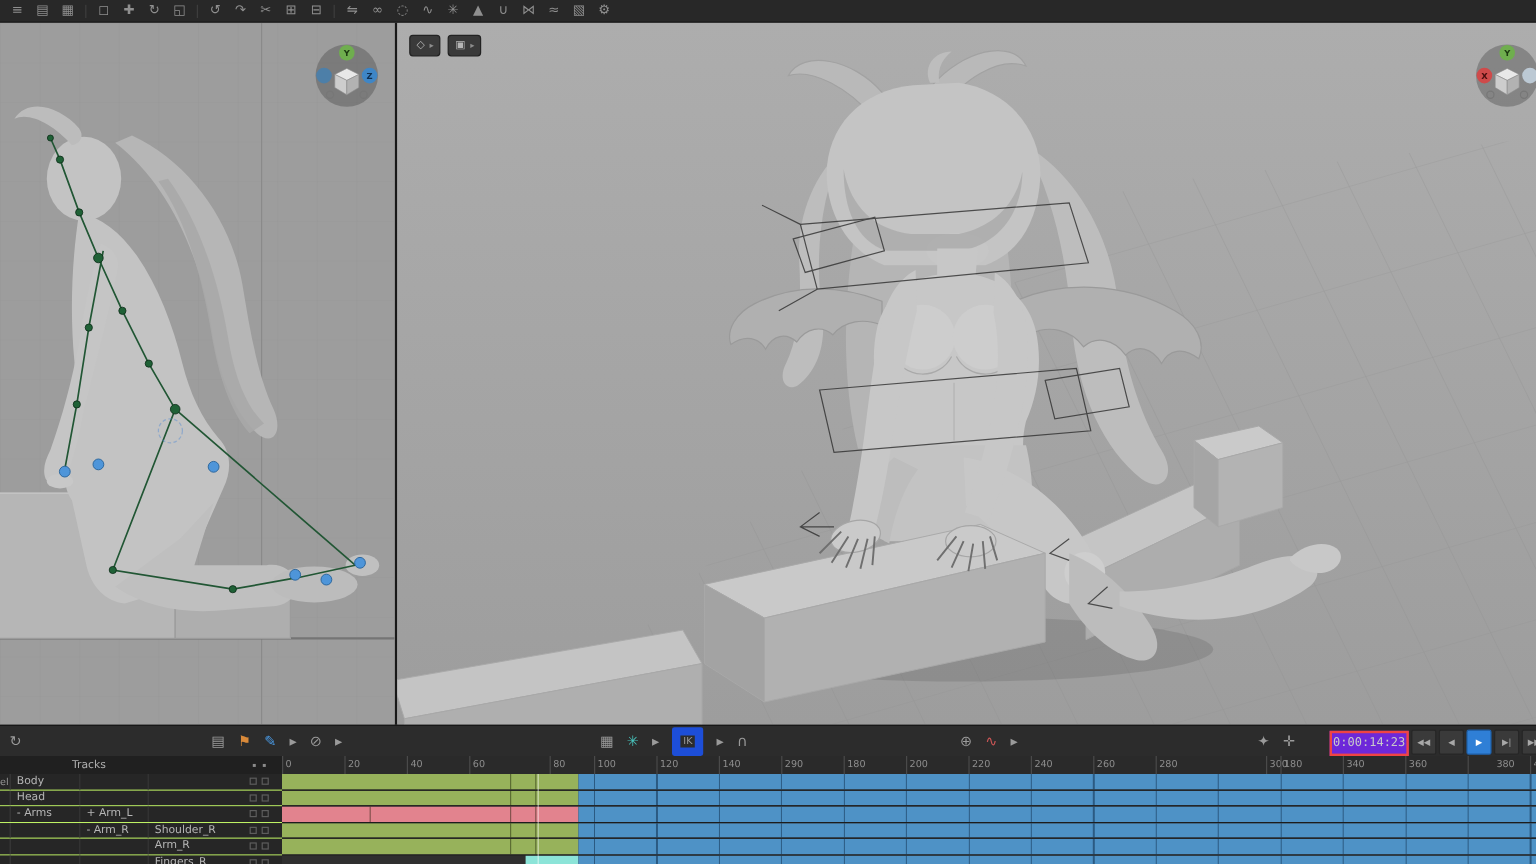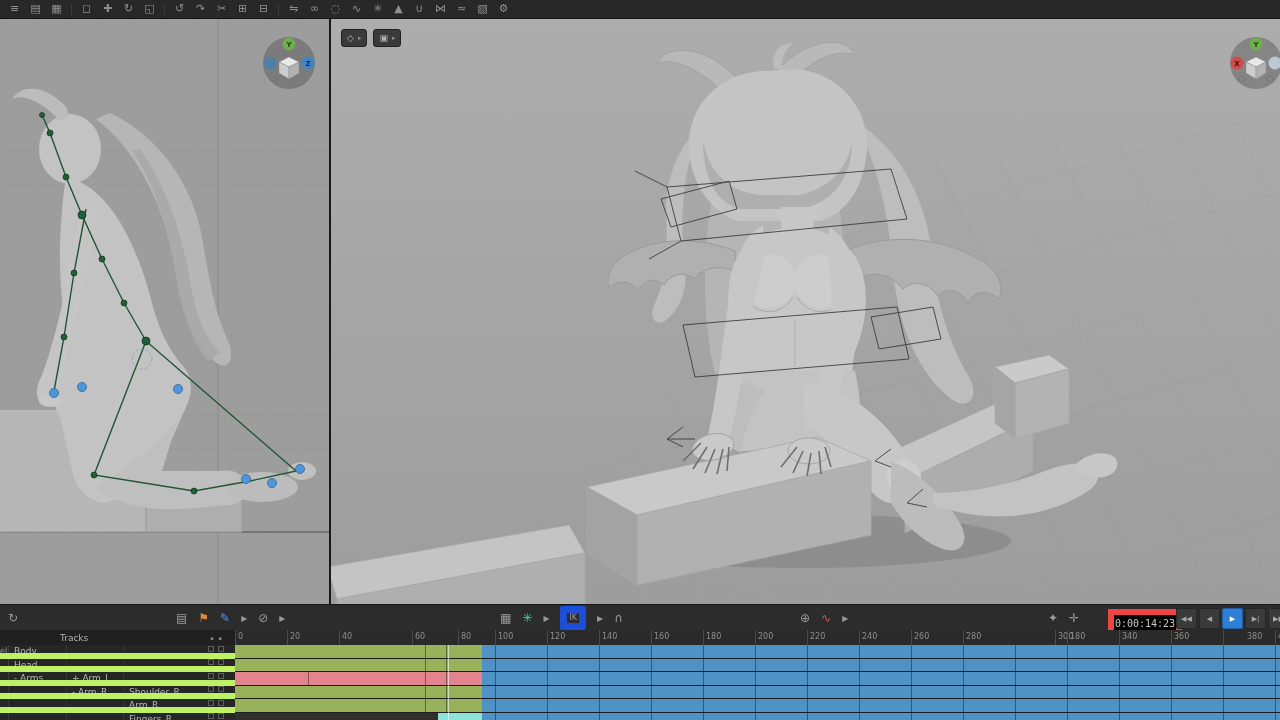--- a/index.html
+++ b/index.html
@@ -29,42 +29,42 @@
   .pill span{color:#b5b5b5;font-size:9px;line-height:16px;font-family:"DejaVu Sans",sans-serif;}
   .pill span.chev{font-size:7px;color:#8d8d8d;}
 
   
   .transport{position:absolute;top:604px;left:0;right:0;height:26px;background:#2c2c2c;
     border-top:1px solid #171717;}
   .tr-group{position:absolute;top:0;height:26px;display:flex;align-items:center;gap:11px;}
   .g-left{left:8px}.g-keys{left:176px}.g-center{left:500px}.g-secondary{left:800px}.g-view{left:1048px}
   .tr-icon{font-size:12px;color:#9a9a9a;font-family:"DejaVu Sans",sans-serif;line-height:26px;}
   .tr-icon.boxed{font-size:8px;border:7px solid #1d4ed8;border-radius:2px;padding:0 2px;line-height:10px;}
-  .timecode{position:absolute;left:1108px;top:4px;width:62px;height:17px;background:#000000;
-    border:6px solid #ef4444;color:#c9c9c9;font-family:"DejaVu Sans Mono",monospace;font-size:10px;
+  .timecode{position:absolute;left:1108px;top:4px;width:62px;height:17px;background:#6d28d9;
+    border:2px solid #ef4444;color:#c9c9c9;font-family:"DejaVu Sans Mono",monospace;font-size:10px;
     text-align:center;line-height:17px;}
   .tp-buttons{position:absolute;left:1176px;top:3px;display:flex;gap:2px;}
   .tp-btn{width:19px;height:19px;background:#3a3a3a;border:1px solid #262626;color:#a8a8a8;
     font-size:7px;display:flex;align-items:center;justify-content:center;border-radius:2px;
     font-family:"DejaVu Sans",sans-serif;}
   .tp-btn.active{background:#2f7fd6;border-color:#1f5fa6;color:#fff;}
 
   
   .timeline{position:absolute;top:630px;left:0;width:1280px;height:90px;background:#262626;}
   .tl-header{position:absolute;top:0;left:0;height:15px;width:235px;background:#202020;
     border-bottom:1px solid #131313;display:flex;align-items:center;color:#b0b0b0;font-size:9px;}
   .tl-header .title{margin-left:60px;}
   .tl-header .hicons{margin-left:auto;margin-right:13px;display:flex;gap:5px;font-size:5px;color:#8a8a8a;}
   .ruler{position:absolute;top:0;left:235px;right:0;height:15px;background:#2a2a2a;
     border-bottom:1px solid #131313;overflow:hidden;}
   .tick{position:absolute;top:0;bottom:0;border-left:1px solid #4a4a4a;}
   .tick-label{display:block;font-size:8px;color:#8e8e8e;padding-left:2px;line-height:14px;}
   .track-rows{position:absolute;top:15px;left:0;width:235px;}
   .trow{height:13.5px;display:flex;align-items:center;background:#262626;
-    border-bottom:6px solid #bef264;box-sizing:border-box;font-size:9px;color:#b6b6b6;}
+    border-bottom:1px solid #bef264;box-sizing:border-box;font-size:9px;color:#b6b6b6;}
   .pre{width:8px;flex:0 0 auto;overflow:hidden;border-right:1px solid #3a3a3a;font-size:8px;
     color:#9a9a9a;height:100%;line-height:13px;}
   .tcol{flex:0 0 auto;overflow:hidden;white-space:nowrap;padding-left:5px;box-sizing:border-box;
     height:100%;line-height:13px;}
   .c0{width:57px;}
   .c1{width:57px;border-left:1px solid #363636;}
   .c2{width:78px;border-left:1px solid #363636;}
   .cbs{margin-left:auto;margin-right:11px;display:flex;gap:4px;}
   .cb{width:4px;height:4px;border:1px solid #5d5d5d;}
   .timeline-body{position:absolute;top:15px;left:235px;right:0;height:75px;overflow:hidden;}
@@ -364,37 +364,37 @@
     <div class="ruler">
         <div class="tick" style="left: 0px;">
           <span class="tick-label">0</span>
         </div>
         <div class="tick" style="left: 52px;">
           <span class="tick-label">20</span>
         </div>
         <div class="tick" style="left: 104px;">
           <span class="tick-label">40</span>
         </div>
-        <div class="tick" style="left: 156px; margin-left: 21px;">
+        <div class="tick" style="left: 156px;">
           <span class="tick-label">60</span>
         </div>
         <div class="tick" style="left: 223px;">
           <span class="tick-label">80</span>
         </div>
         <div class="tick" style="left: 260px;">
           <span class="tick-label">100</span>
         </div>
         <div class="tick" style="left: 312px;">
           <span class="tick-label">120</span>
         </div>
         <div class="tick" style="left: 364px;">
           <span class="tick-label">140</span>
         </div>
         <div class="tick" style="left: 416px;">
-          <span class="tick-label">160</span>
+          <span class="tick-label">290</span>
         </div>
         <div class="tick" style="left: 468px;">
           <span class="tick-label">180</span>
         </div>
         <div class="tick" style="left: 520px;">
           <span class="tick-label">200</span>
         </div>
         <div class="tick" style="left: 572px;">
           <span class="tick-label">220</span>
         </div>

